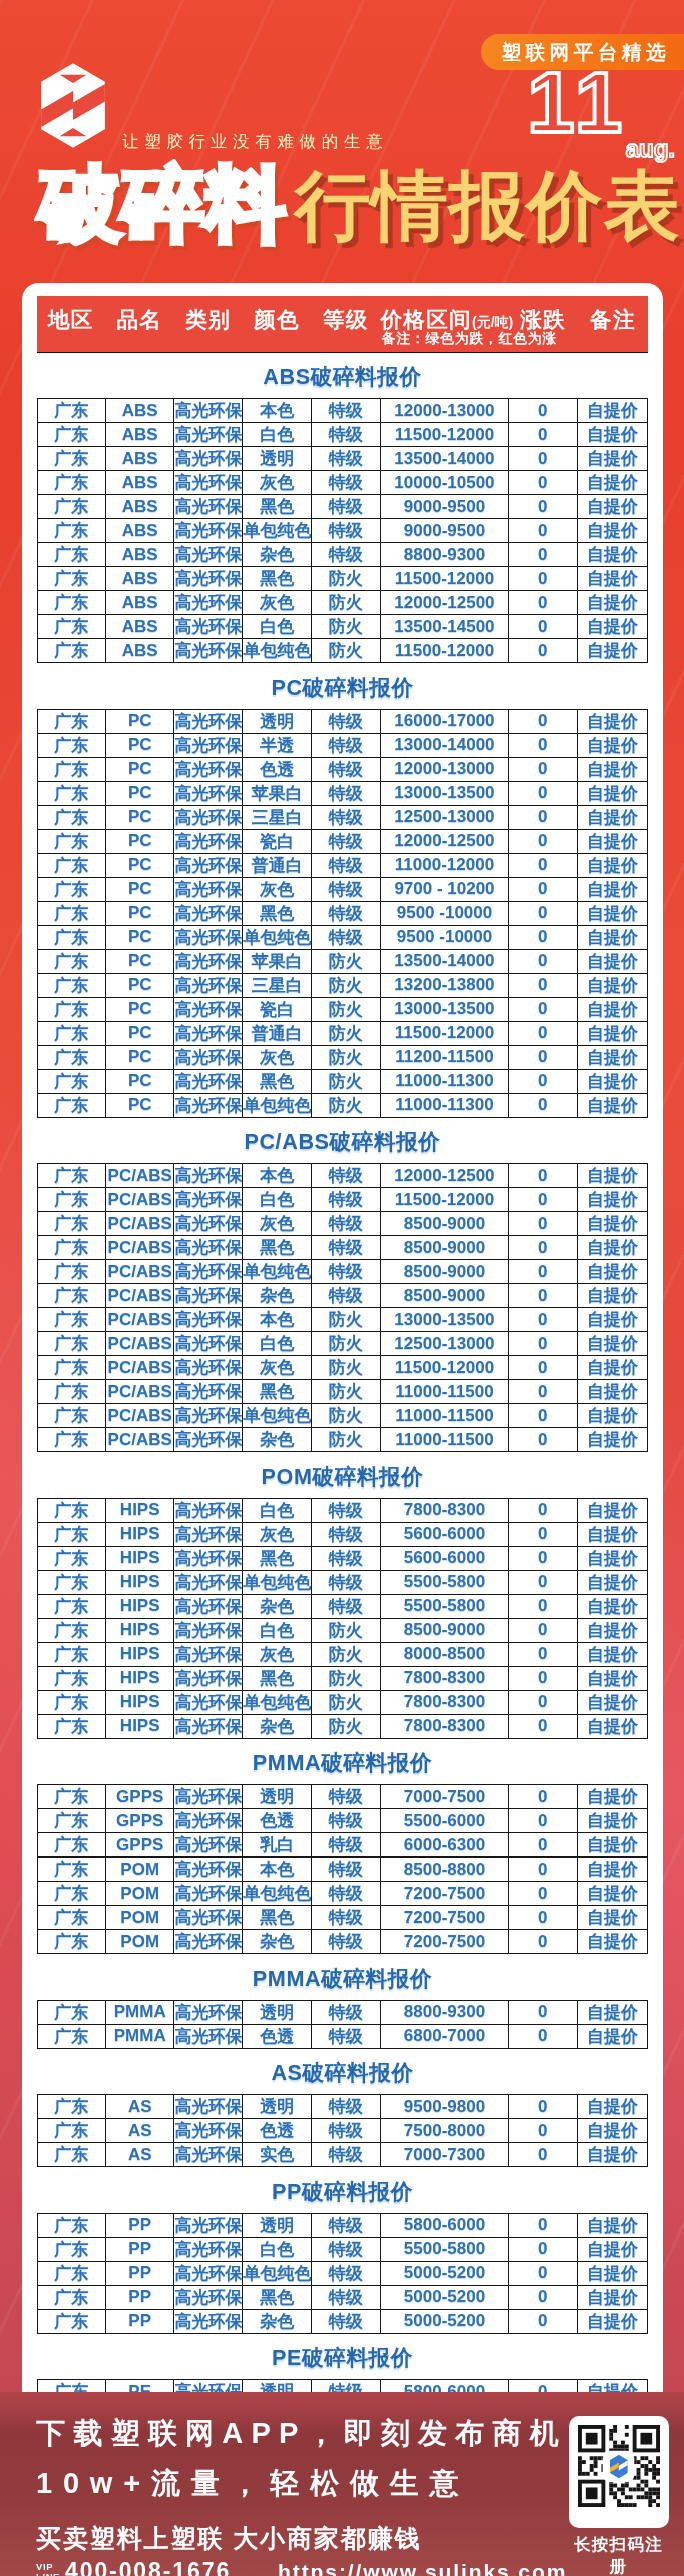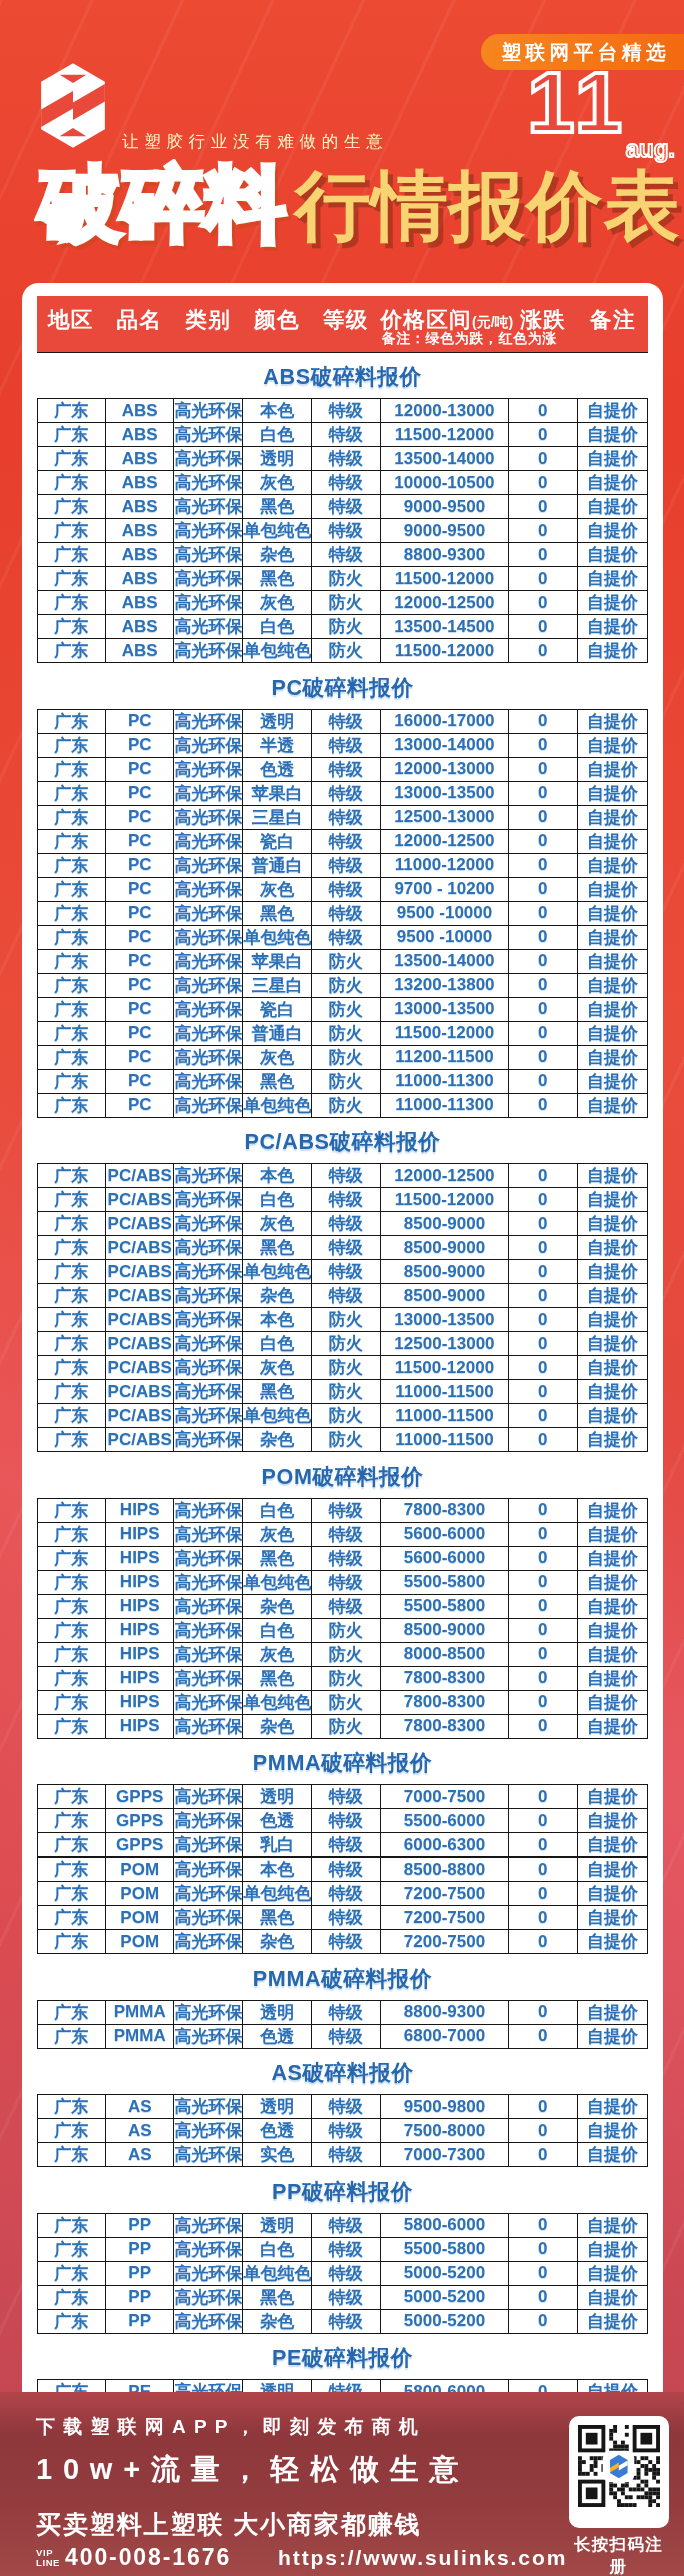--- a/index.html
+++ b/index.html
@@ -81,21 +81,21 @@
     color:var(--blue,#2e70b6);font-size:17px;font-weight:700;white-space:nowrap;overflow:hidden;
     text-shadow:0 1.3px 0.6px rgba(125,185,235,0.45);
   }
 
   
   .ft{
     position:absolute;left:0;right:0;bottom:0;height:184px;color:#fff;
     background:linear-gradient(180deg,#b2454c 0%,#8f383c 22%,#933c3e 60%,#a24848 100%);
   }
   .ft-inner{position:absolute;left:36px;top:21.6px;}
-  .f1{font-size:19px;font-weight:800;letter-spacing:8.2px;white-space:nowrap;}
+  .f1{font-size:29px;font-weight:800;letter-spacing:8.2px;white-space:nowrap;text-align:center;}
   .f2{font-size:29px;font-weight:800;letter-spacing:10.8px;margin-top:10px;white-space:nowrap;}
   .f3{font-size:25px;font-weight:800;letter-spacing:1.9px;margin-top:18px;white-space:nowrap;}
   .f4{display:flex;align-items:center;margin-top:3.8px;white-space:nowrap;}
   .vip{display:flex;flex-direction:column;font-size:9.5px;line-height:9.5px;font-weight:700;margin-right:5px;letter-spacing:0.6px;}
   .phone{font-size:23px;font-weight:700;letter-spacing:1.9px;}
   .url{font-size:21px;font-weight:700;letter-spacing:1.9px;margin-left:47px;}
   .qr-box{
     position:absolute;right:16.5px;top:24px;width:100px;height:112px;
     background:#fff;border-radius:10px;padding:9px 9px 0;box-sizing:border-box;
   }

